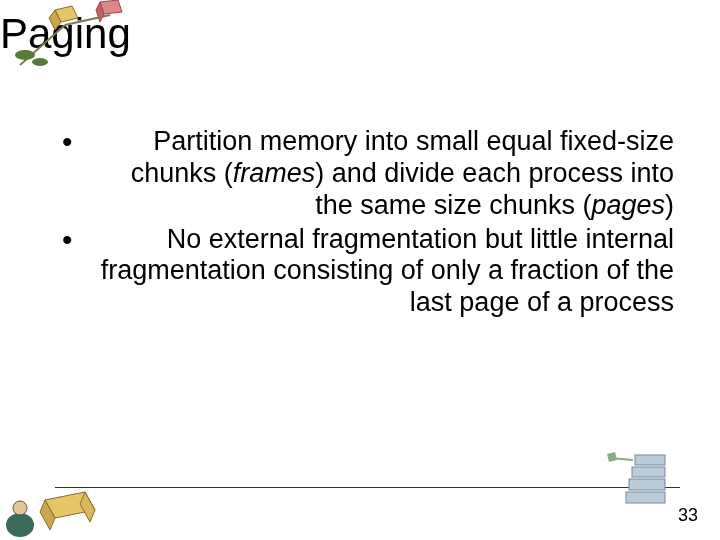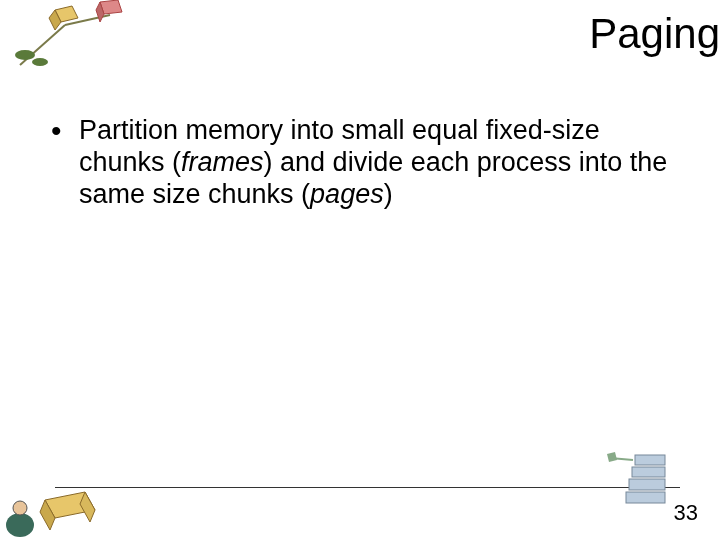--- a/index.html
+++ b/index.html
@@ -13,56 +13,57 @@
     overflow: hidden;
     position: relative;
   }
   .slide {
     width: 720px;
     height: 540px;
     position: relative;
     box-sizing: border-box;
   }
   .title {
-    text-align: right;
+    text-align: left;
     font-size: 42px;
     font-weight: 400;
     padding-top: 10px;
     margin: 0;
   }
   .content {
     position: absolute;
     top: 115px;
     left: 45px;
     right: 35px;
   }
   ul.bullets {
     list-style: none;
-    margin: 0;
+    margin: 11px;
     padding: 0;
+    text-align: right;
   }
   ul.bullets > li {
     font-size: 27px;
     line-height: 1.18;
     margin-bottom: 2px;
     padding-left: 34px;
     position: relative;
   }
   ul.bullets > li::before {
     content: "•";
     position: absolute;
     left: 6px;
     top: -2px;
     font-size: 30px;
   }
   .pagenum {
     position: absolute;
     right: 22px;
     bottom: 14px;
-    font-size: 22px;
+    font-size: 18px;
   }
   .footer-line {
     position: absolute;
     left: 55px;
     right: 40px;
     bottom: 52px;
     height: 0;
     border-top: 1px solid #333;
   }
 
@@ -96,20 +97,23 @@
     <ellipse cx="40" cy="62" rx="8" ry="4" fill="#5a7a3a"></ellipse>
   </svg>
 
   <h1 class="title">Paging</h1>
 
   <div class="content">
     <ul class="bullets">
       <li>
         <span>Partition memory into small equal fixed-size chunks (</span><span class="em">frames</span><span>) and divide each process into the same size chunks (</span><span class="em">pages</span><span>)</span>
       </li>
+      <li>
+        <span>No external fragmentation but little internal fragmentation consisting of only a fraction of the last page of a process</span>
+      </li>
     </ul>
   </div>
 
   <div class="footer-line"></div>
 
   <svg class="deco-bl" viewBox="0 0 120 70">
 
     <ellipse cx="20" cy="55" rx="14" ry="12" fill="#3a6a5a"></ellipse>
     <circle cx="20" cy="38" r="7" fill="#e8c49a" stroke="#555"></circle>
 

